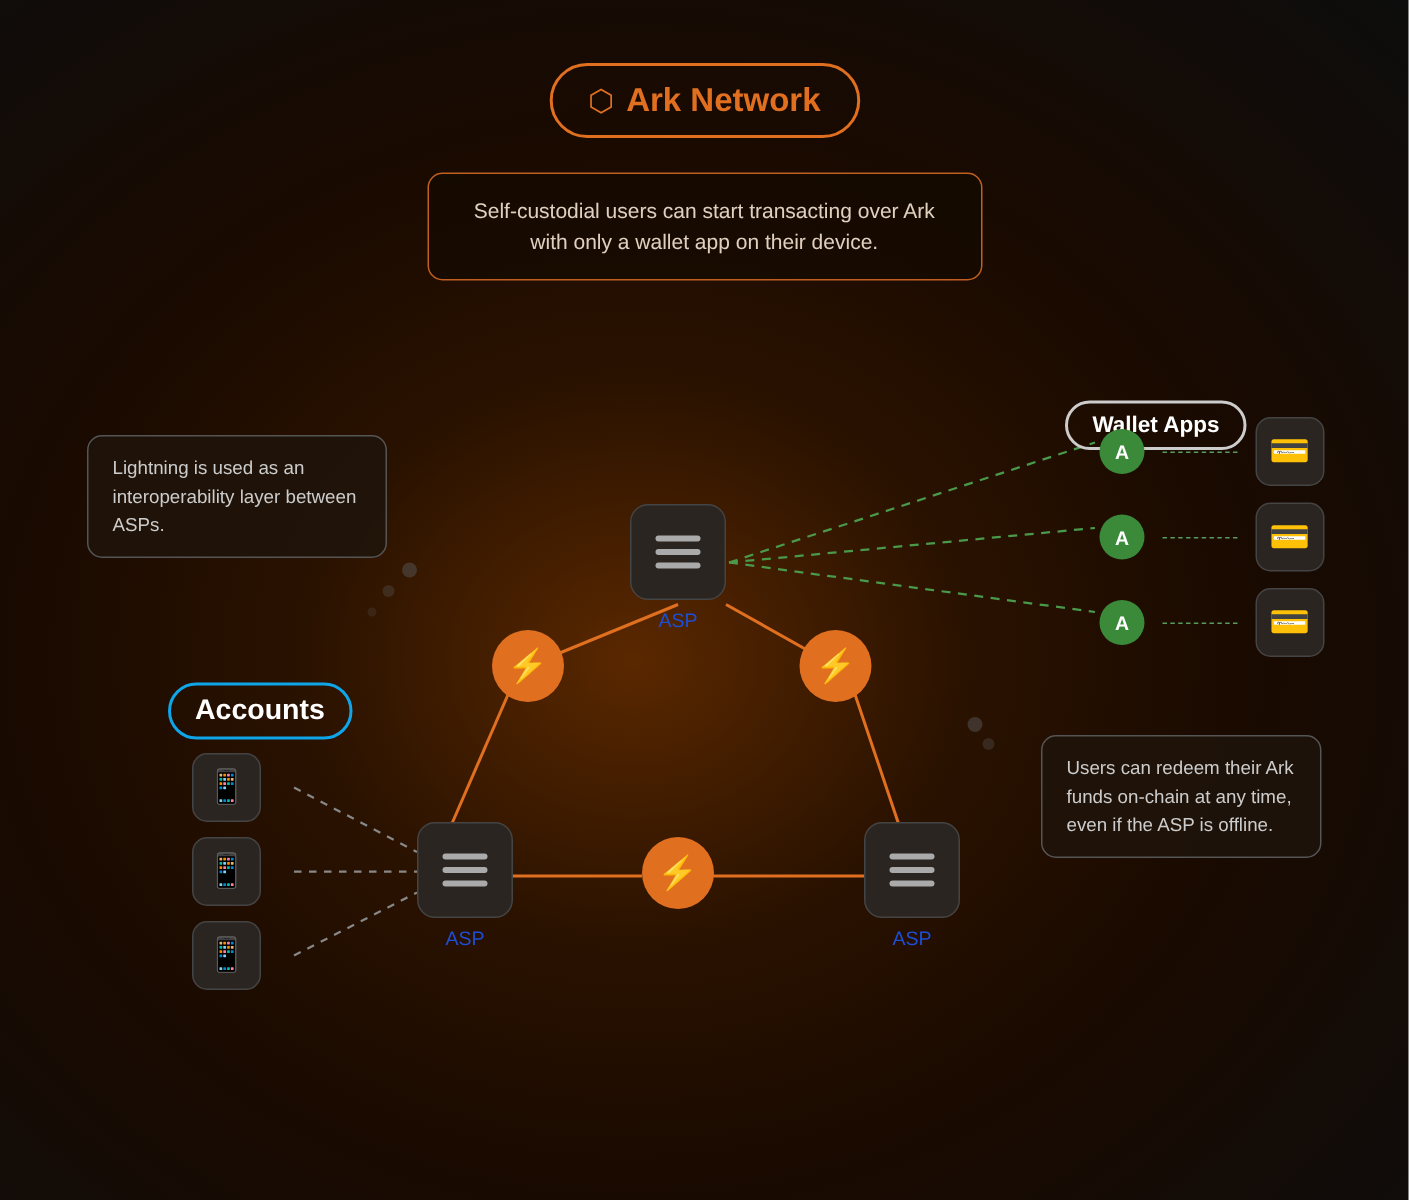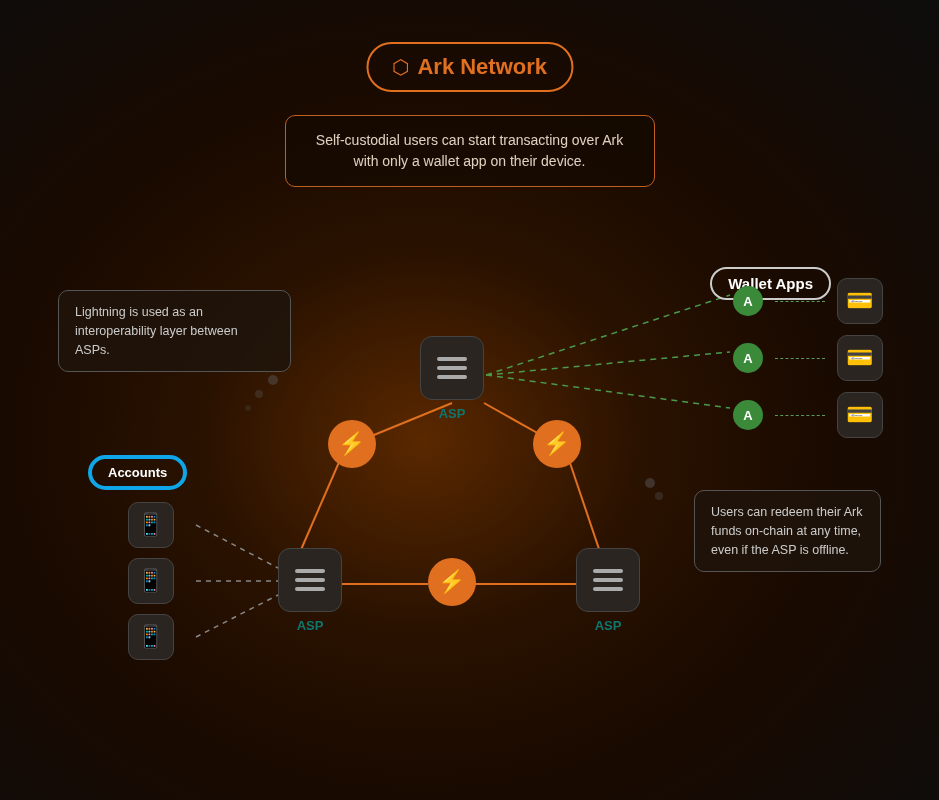--- a/index.html
+++ b/index.html
@@ -59,21 +59,21 @@
       position: absolute;
       top: 290px;
       left: 58px;
       border: 1.5px solid #555;
       border-radius: 10px;
       padding: 12px 16px;
       background: rgba(30,20,10,0.85);
       color: #ccc;
       font-size: 12.5px;
       line-height: 1.5;
-      width: 233px;
+      width: 200px;
     }
 
     
     .redeem-box {
       position: absolute;
       top: 490px;
       right: 58px;
       border: 1.5px solid #555;
       border-radius: 10px;
       padding: 12px 16px;
@@ -108,23 +108,23 @@
       gap: 5px;
       padding: 4px;
     }
     .asp-line {
       width: 30px;
       height: 4px;
       background: #aaa;
       border-radius: 2px;
     }
     .asp-label {
-      color: #0f766e;
+      color: #1d4ed8;
       font-size: 13px;
-      font-weight: 700;
+      font-weight: 400;
     }
 
     
     .bolt-node {
       position: absolute;
       width: 48px;
       height: 48px;
       background: #e07020;
       border-radius: 50%;
       display: flex;
@@ -177,26 +177,26 @@
       justify-content: center;
       border: 1px solid #444;
       color: #aaa;
       font-size: 22px;
     }
 
     
     .accounts-label {
       position: absolute;
       top: 455px;
-      left: 88px;
-      border: 4px solid #0ea5e9;
+      left: 112px;
+      border: 2px solid #0ea5e9;
       border-radius: 20px;
       padding: 6px 16px;
       color: #fff;
-      font-size: 13px;
+      font-size: 19px;
       font-weight: 700;
       background: transparent;
     }
 
     
     .phone-box {
       position: absolute;
       width: 46px;
       height: 46px;
       background: #2a2520;

